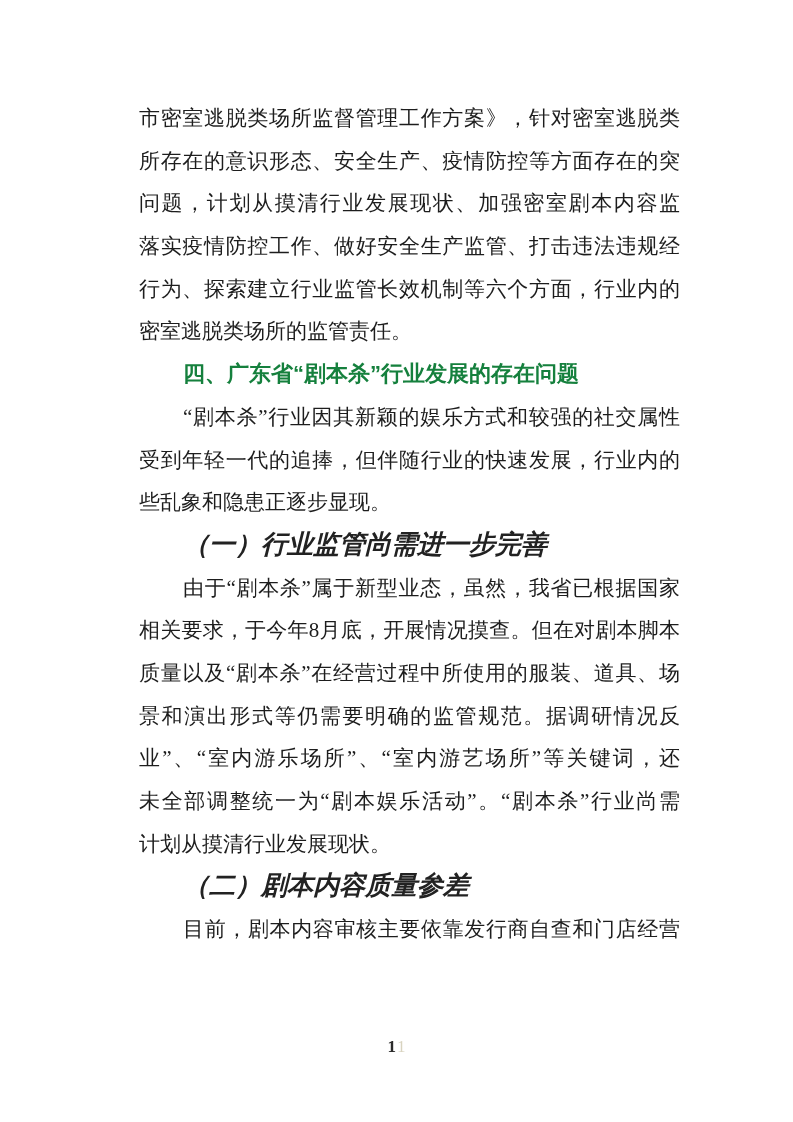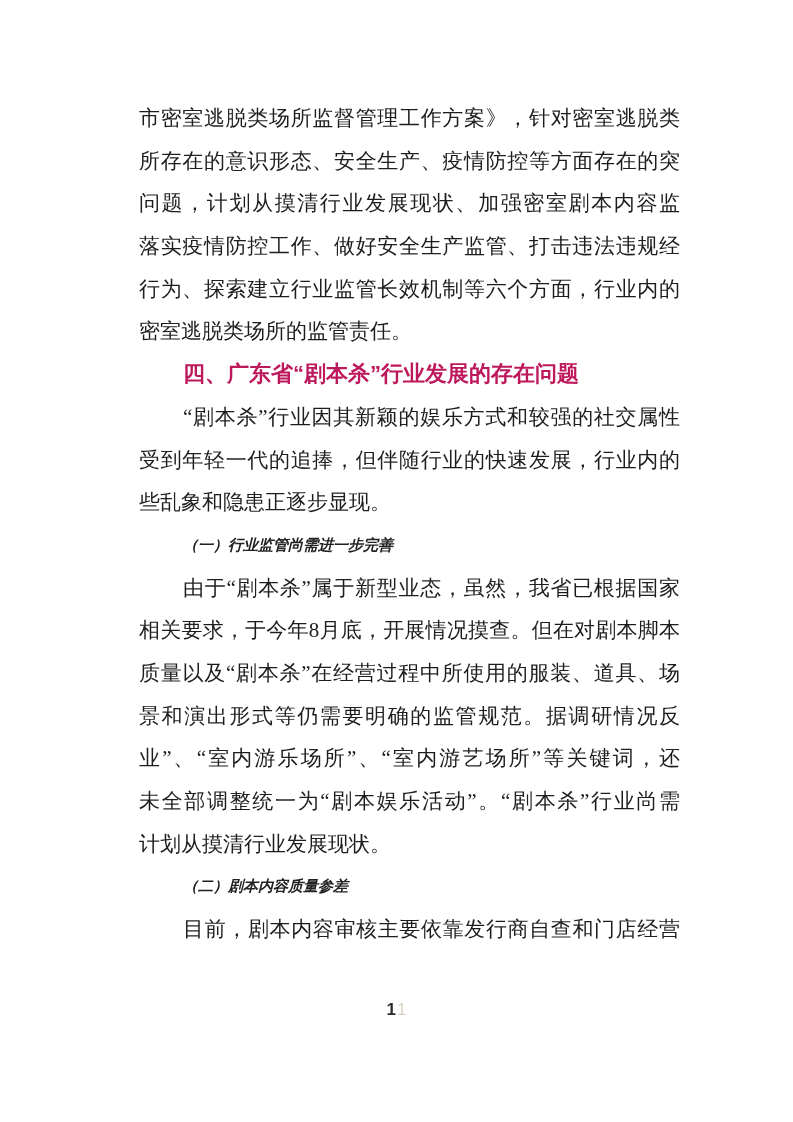--- a/index.html
+++ b/index.html
@@ -35,36 +35,36 @@
     text-align:justify;
     text-align-last:justify;
   }
   .line.indent{
     text-indent:44px;
   }
   .line.hei{
     font-family:"Liberation Sans","DejaVu Sans",sans-serif;
     font-weight:700;
     font-size:22px;
-    color:#be185d;
+    color:#15803d;
   }
   .line.kai{
     font-style:italic;
     font-weight:600;
-    font-size:15px;
+    font-size:26px;
     color:#222222;
   }
   .page-footer{
     position:absolute;
-    left:0;top:999px;
+    left:0;top:1036px;
     width:793px;
     text-align:center;
     font-size:17px;
     line-height:22px;
-    font-family:Liberation Sans, sans-serif;
+    font-family:Liberation Serif, serif;
   }
   .page-num{
     color:#2b2b2b;
     font-weight:700;
   }
   .page-num-ghost{
     color:#aa9f72;
     opacity:0.45;
     font-weight:400;
     margin-left:1px;

